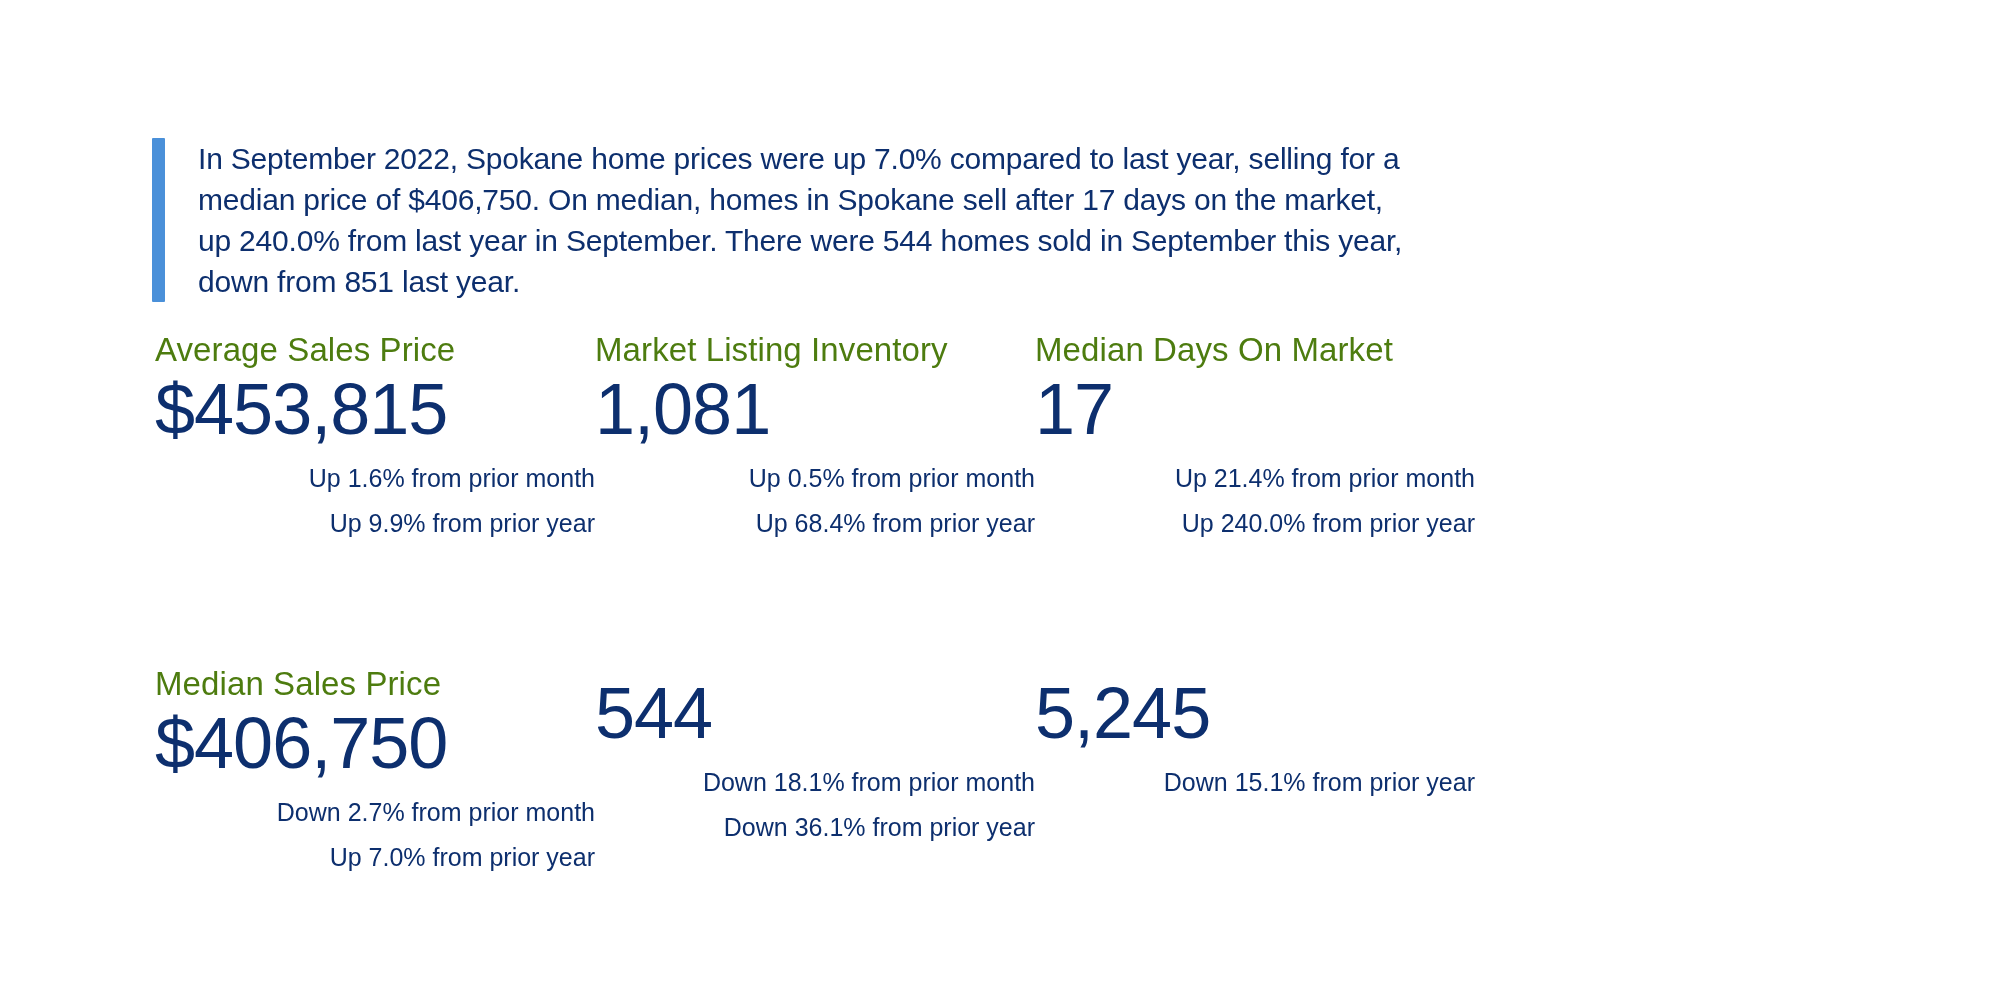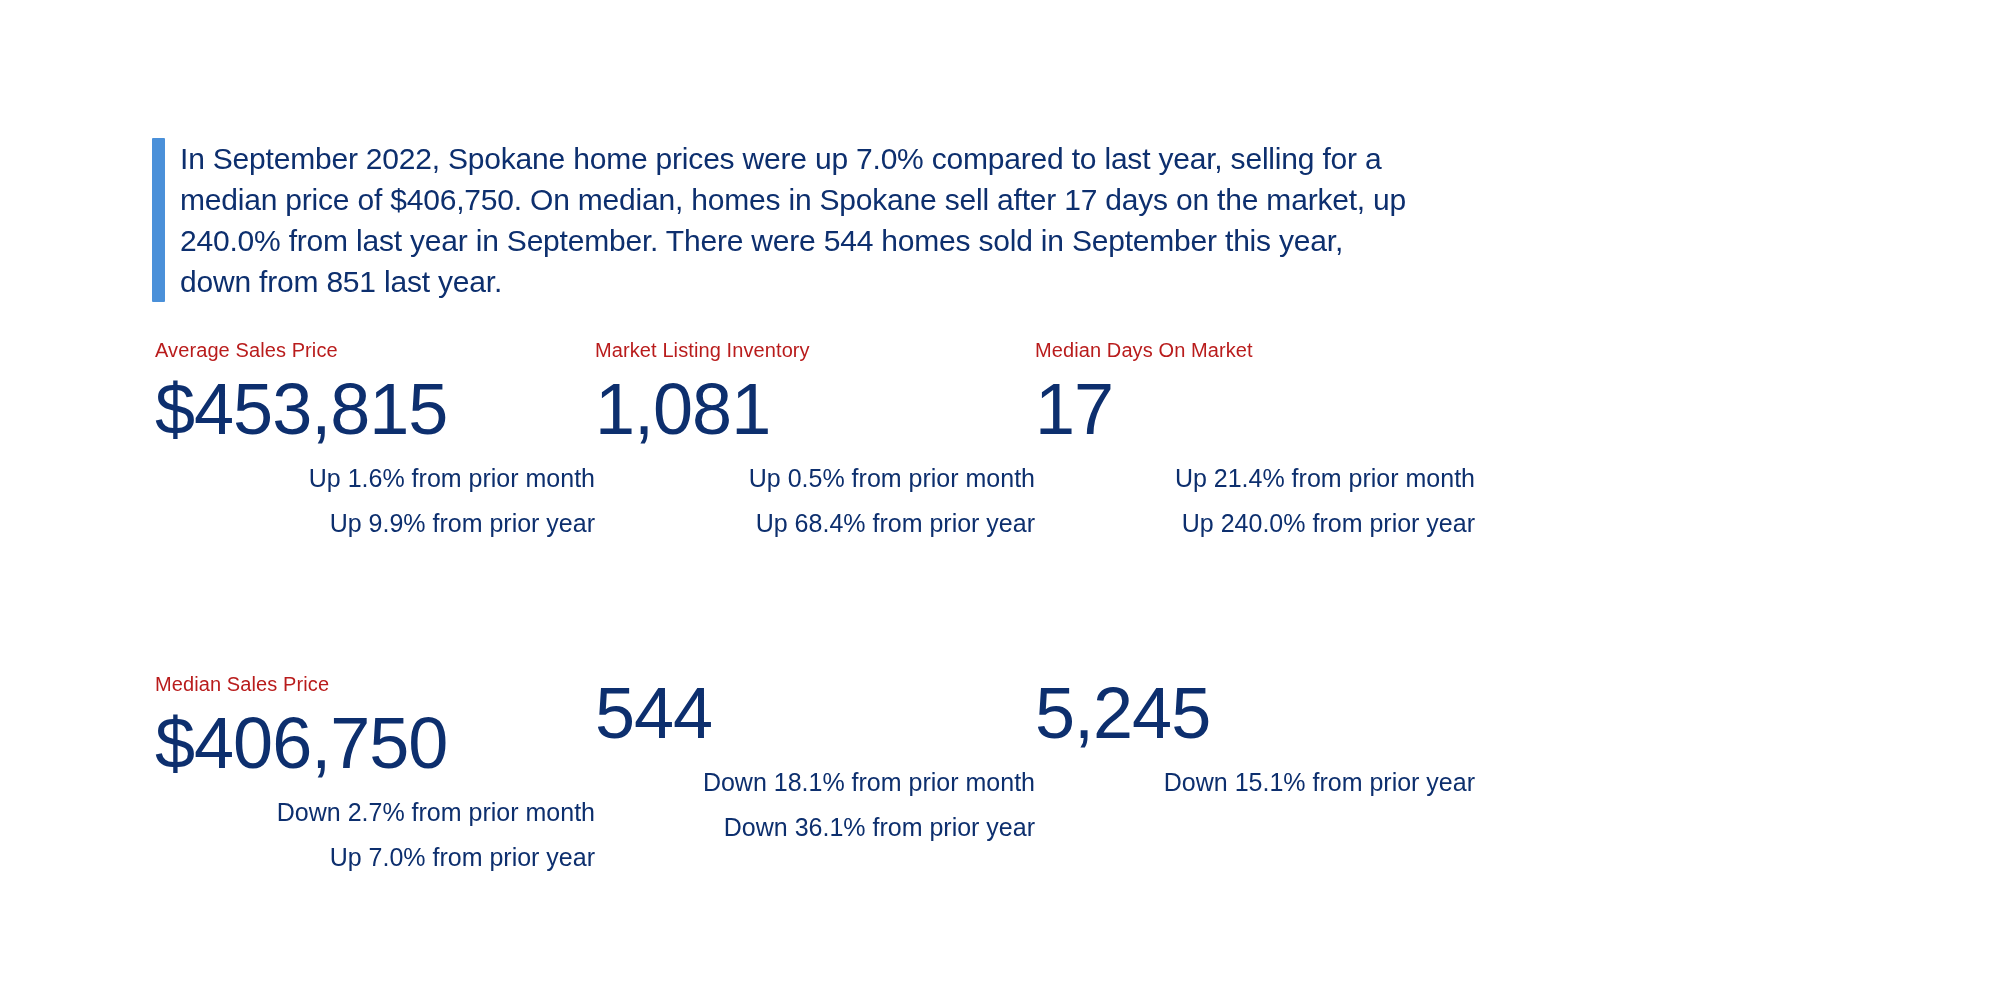--- a/index.html
+++ b/index.html
@@ -31,21 +31,21 @@
   .summary-bar {
     width: 13px;
     background: #4a90d9;
     flex: 0 0 13px;
     border-radius: 1px;
   }
   .summary-text {
     color: #0d2f6e;
     font-size: 30px;
     line-height: 41px;
-    padding-left: 15px;
+    padding-left: 33px;
     letter-spacing: -0.2px;
   }
   
   .stats {
     position: absolute;
     left: 155px;
     top: 335px;
     width: 1300px;
   }
   .stat-row {
@@ -55,22 +55,22 @@
   .stat-row + .stat-row {
     margin-top: 104px;
   }
   .stat-cell {
     width: 440px;
     flex: 0 0 440px;
     overflow: hidden;
     height: 230px;
   }
   .stat-label {
-    color: #b91c1c;
-    font-size: 20px;
+    color: #4d7c0f;
+    font-size: 33px;
     line-height: 30px;
     white-space: nowrap;
     letter-spacing: 0.1px;
   }
   .stat-value {
     color: #0d2f6e;
     font-size: 72px;
     line-height: 84px;
     margin-top: 2px;
     white-space: nowrap;

